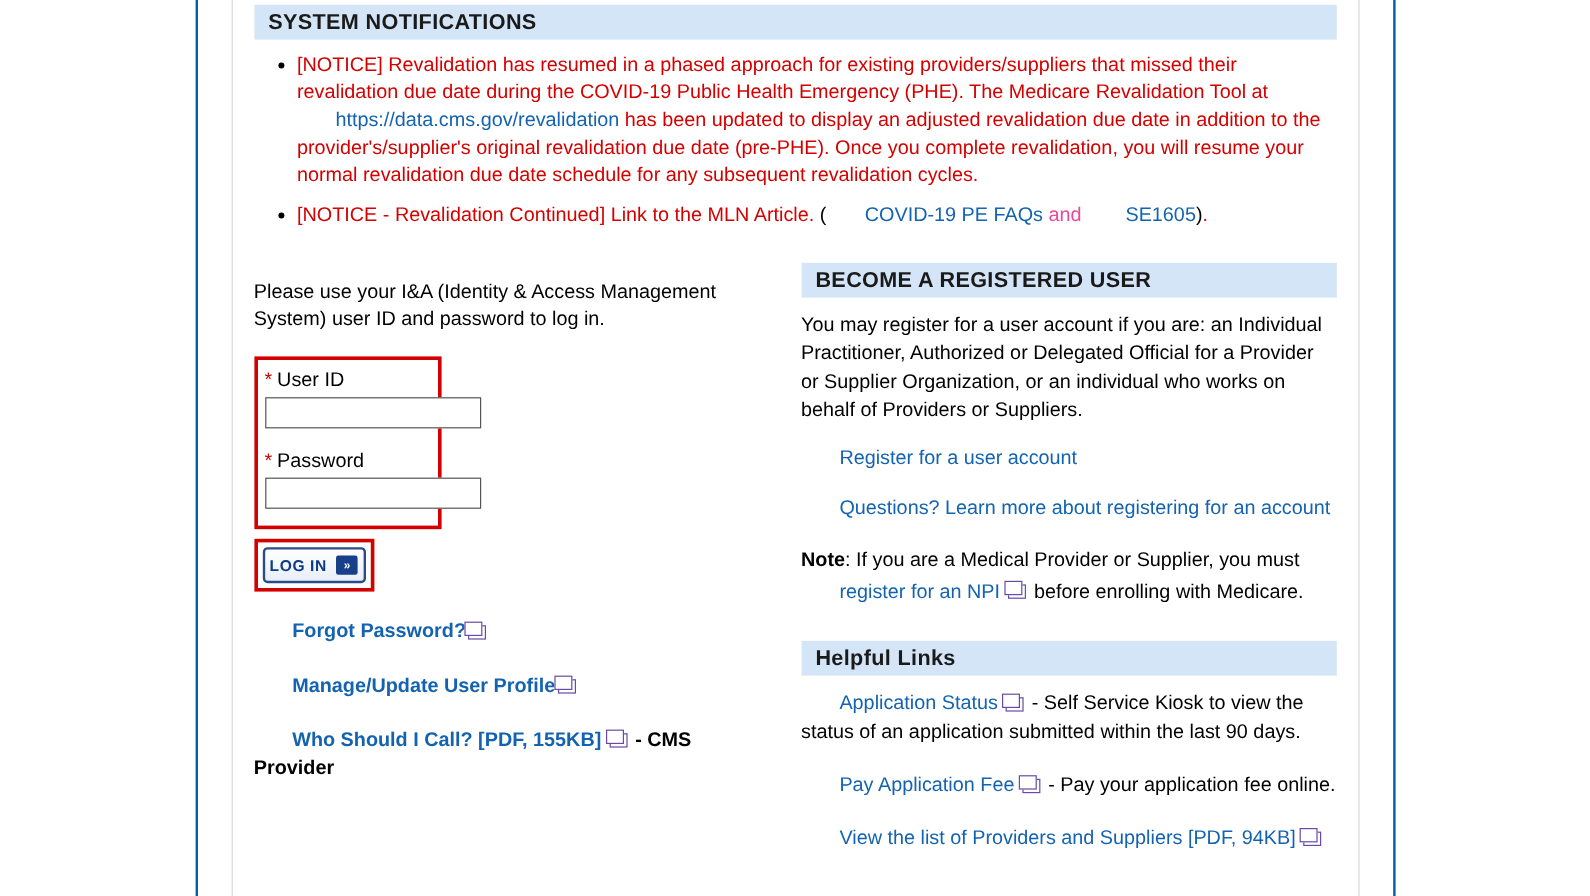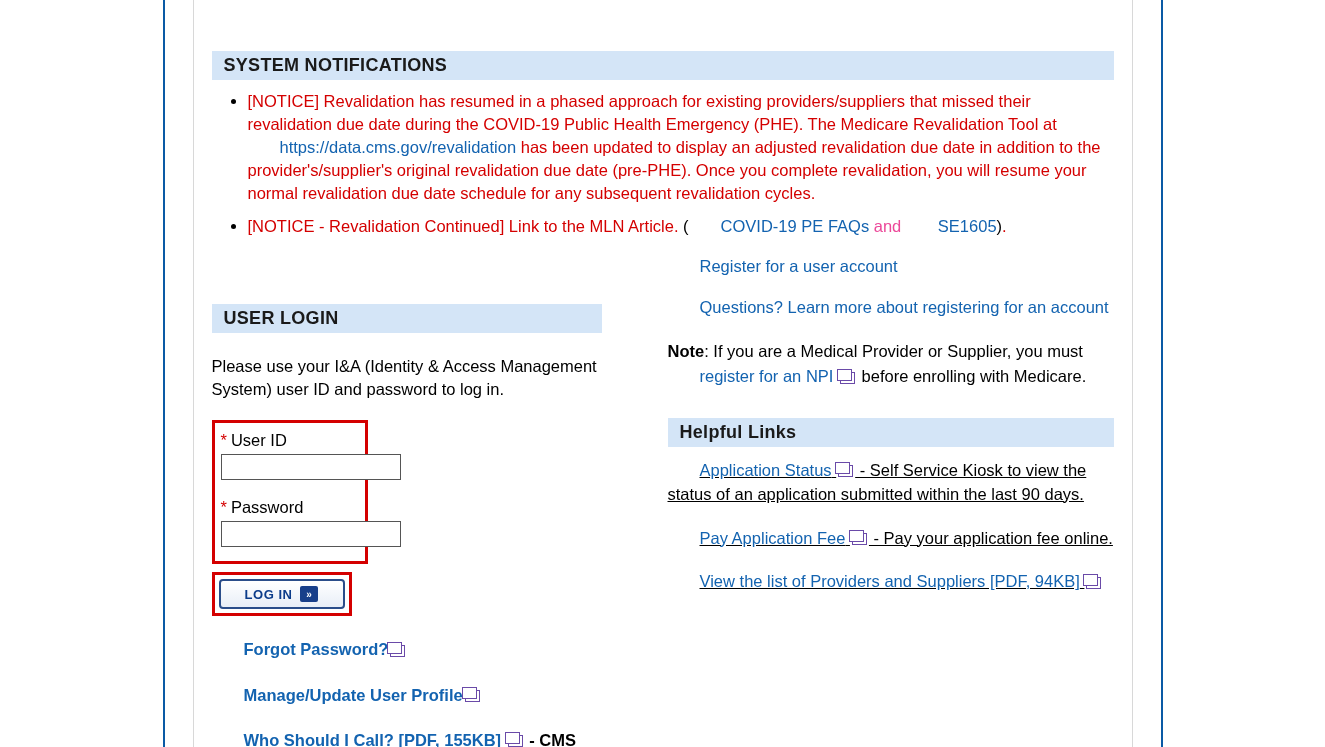--- a/index.html
+++ b/index.html
@@ -26,21 +26,20 @@
     padding: 4px 18px 0 18px;
     min-height: 747px;
   }
   .section-header {
     background: #d4e5f7;
     font-weight: 700;
     padding: 4px 12px;
     font-size: 18px;
     color: #1a1a1a;
     letter-spacing: 0.3px;
-    margin-top: 47px;
   }
   .section-header.full { width: 100%; margin-bottom: 8px; }
   .notices { margin: 10px 0 18px 0; padding-left: 36px; }
   .notices li { margin-bottom: 10px; line-height: 1.4; }
   .notice-text { color: #d40000; }
   .notice-text .link { color: #1363b0; }
   .notice-text .post { color: #d40000; }
   .columns { display: flex; gap: 56px; }
   .col-left { width: 400px; }
   .col-right { flex: 1; }
@@ -57,21 +56,21 @@
     width: 180px;
     height: 26px;
     border: 1px solid #555;
     font-size: 14px;
     padding: 2px 4px;
     margin-bottom: 18px;
   }
   .login-box input.last { margin-bottom: 4px; }
   .login-btn-wrap {
     border: 3px solid #d40000;
-    width: 140px;
+    width: 100px;
     padding: 4px;
     margin-top: 8px;
   }
   .login-btn {
     display: flex;
     align-items: center;
     justify-content: center;
     gap: 8px;
     height: 30px;
     border: 2px solid #2a4d8a;
@@ -107,21 +106,21 @@
     left: -4px; top: -4px;
     width: 13px; height: 10px;
     border: 1.5px solid #6a4aa8;
     background: #fff;
   }
   .col-right .section-header { width: 100%; margin-top: 9px; }
   .reg-p { margin: 12px 0 18px 0; line-height: 1.45; }
   .reg-link-row { margin-bottom: 22px; }
   .note-row { margin-bottom: 6px; line-height: 1.55; }
   .bold { font-weight: 700; }
-  .helpful-row { margin: 12px 0 20px 0; line-height: 1.45; text-decoration: underline; }
+  .helpful-row { margin: 12px 0 20px 0; line-height: 1.45; }
   .paren { color: #000; }
 </style>
 </head>
 <body>
 
 <div class="page-outer">
   <div class="page-inner">
 
     <div class="section-header full">SYSTEM NOTIFICATIONS</div>
 
@@ -134,21 +133,20 @@
       <li>
         <span class="notice-text">
           <span>[NOTICE - Revalidation Continued] Link to the MLN Article. </span><span class="paren">(</span><a class="link">COVID-19 PE FAQs</a><span style="color:#ec4899"> and </span><a class="link">SE1605</a><span class="paren">)</span><span>.</span>
         </span>
       </li>
     </ul>
 
     <div class="columns">
 
       <div class="col-left">
-        <div class="section-header">USER LOGIN</div>
 
         <div class="instr">Please use your I&amp;A (Identity &amp; Access Management System) user ID and password to log in.</div>
 
         <div class="login-box">
           <div class="field-label">
             <span class="ast">*</span><span>User ID</span>
           </div>
           <input type="text" style="">
           <div class="field-label">
             <span class="ast">*</span><span>Password</span>
@@ -170,21 +168,23 @@
           <div class="row">
             <a class="link">Manage/Update User Profile</a><span class="ext-icon"></span>
           </div>
           <div class="row">
             <a class="link">Who Should I Call? [PDF, 155KB]</a> <span class="ext-icon"></span><span> - CMS Provider</span>
           </div>
         </div>
       </div>
 
       <div class="col-right">
-
+        <div class="section-header">BECOME A REGISTERED USER</div>
+
+        <div class="reg-p">You may register for a user account if you are: an Individual Practitioner, Authorized or Delegated Official for a Provider or Supplier Organization, or an individual who works on behalf of Providers or Suppliers.</div>
 
         <div class="reg-link-row">
           <a class="link">Register for a user account</a>
         </div>
         <div class="reg-link-row">
           <a class="link">Questions? Learn more about registering for an account</a>
         </div>
 
         <div class="note-row">
           <span class="bold">Note</span><span>: If you are a Medical Provider or Supplier, you must </span><a class="link">register for an NPI</a> <span class="ext-icon"></span><span> before enrolling with Medicare.</span>

